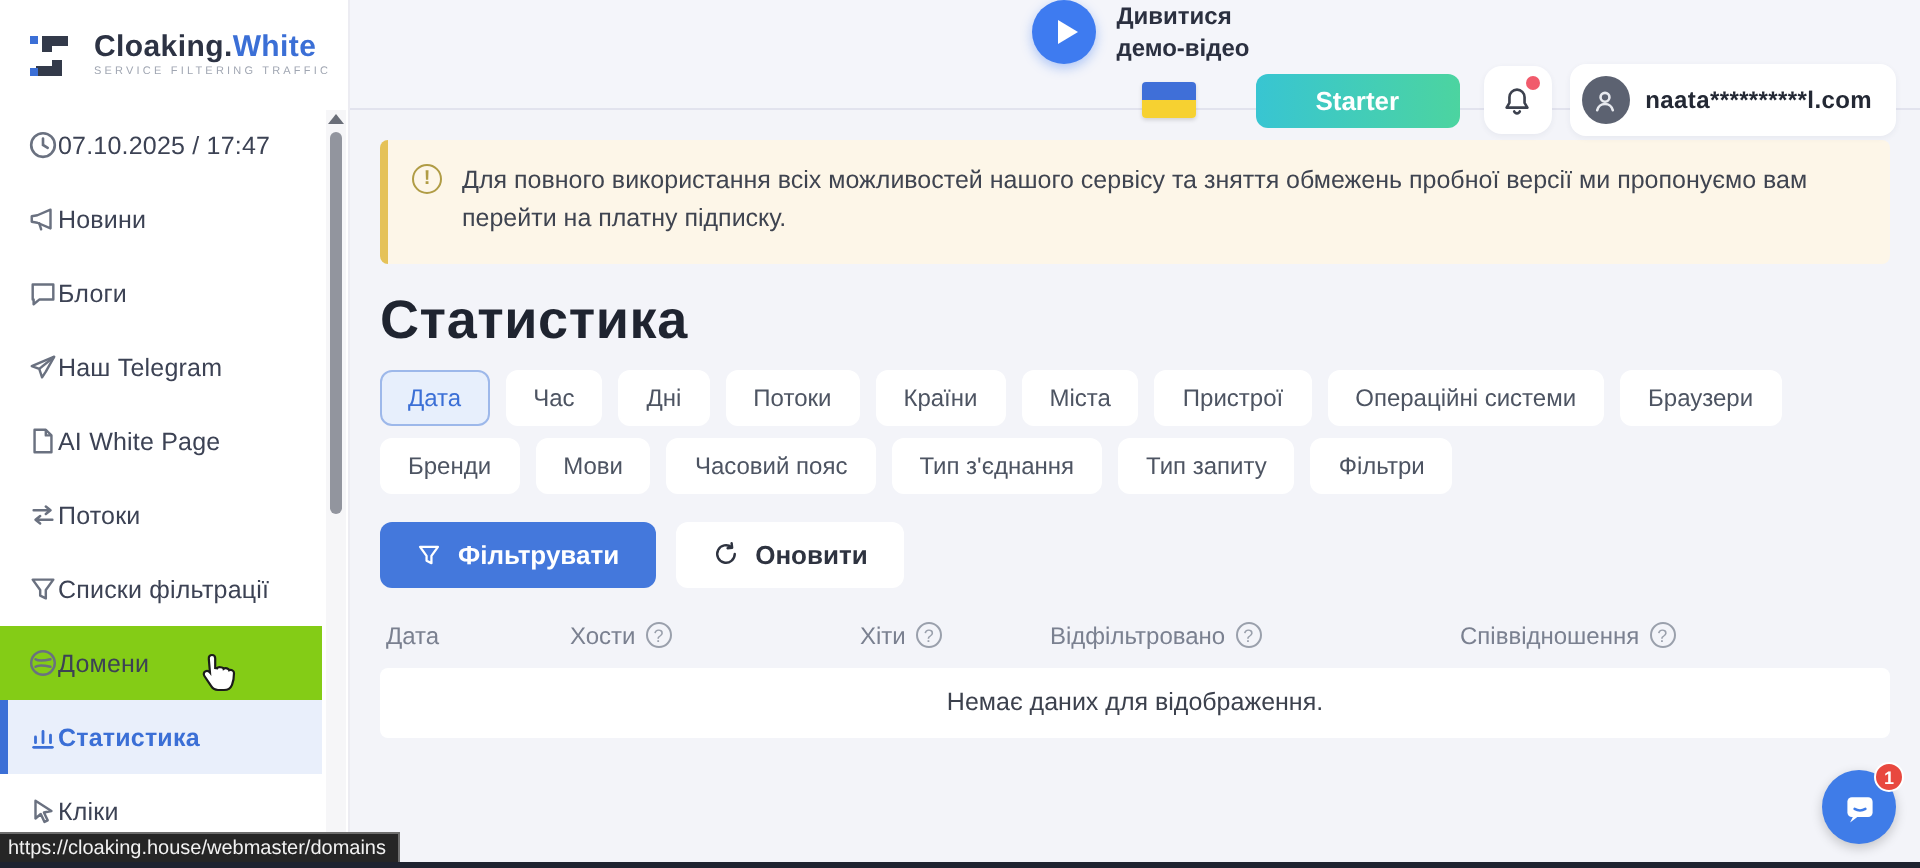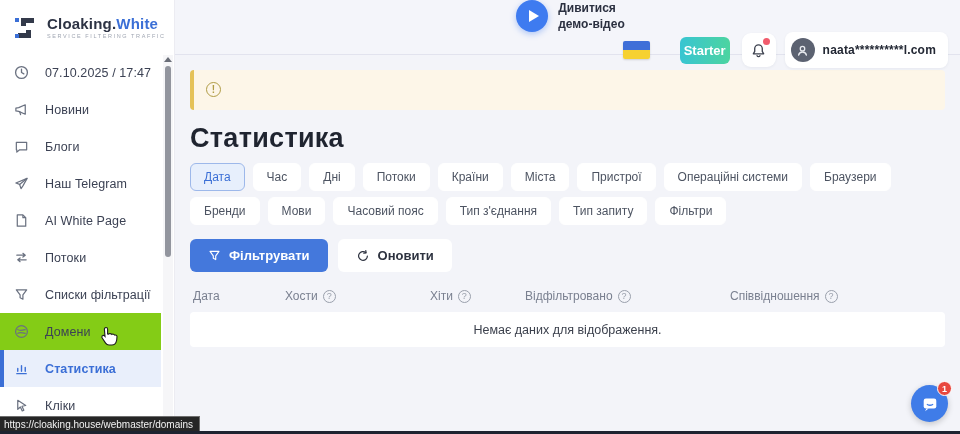--- a/index.html
+++ b/index.html
@@ -10,21 +10,21 @@
   .sidebar { position:absolute; left:0; top:0; width:175px; height:434px; background:#ffffff; border-right:1px solid #ececf2; z-index:5; }
   .logo-block { height:55px; display:flex; align-items:center; padding-left:13px; background:#fff; }
   .logo-text { line-height:1; margin-left:8px; }
   .logo-title { font-size:15px; font-weight:bold; letter-spacing:.2px; color:#2d3344; white-space:nowrap; }
   .logo-title .accent { color:#3b6fd6; }
   .logo-sub { font-size:5.5px; letter-spacing:1.6px; color:#a0a6b2; margin-top:3px; white-space:nowrap; }
 
   .nav { position:absolute; top:54px; left:0; right:13px; }
   .nav-item { display:flex; align-items:center; height:37px; padding-left:9px; margin-left:0; cursor:pointer; border-left:4px solid transparent; }
   .nav-item .nico { width:16px; height:16px; flex:0 0 16px; display:flex; align-items:center; justify-content:center; color:#6a7180; }
-  .nav-item .nlabel { margin-left:16px; font-size:12.5px; font-weight:500; color:#3c4254; letter-spacing:.1px; white-space:nowrap; }
+  .nav-item .nlabel { margin-left:0; font-size:12.5px; font-weight:500; color:#3c4254; letter-spacing:.1px; white-space:nowrap; }
   .nav-item.hovered { background:#84cc16; }
   .nav-item.active { background:#e9effb; border-left-color:#3b6fd6; }
   .nav-item.active .nlabel { color:#3b6fd6; font-weight:700; }
   .nav-item.active .nico { color:#3b6fd6; }
 
   
   .sb-scroll { position:absolute; top:55px; right:1px; width:10px; bottom:0; background:#f6f6f8; }
   .sb-thumb { position:absolute; top:11px; left:2px; width:6px; height:191px; background:#92959e; border-radius:3px; }
   .sb-arrow { position:absolute; left:1px; width:0; height:0; border-left:4px solid transparent; border-right:4px solid transparent; }
   .sb-arrow.up { top:2px; border-bottom:5px solid #6a6e78; }
@@ -32,21 +32,21 @@
 
   
   .header { position:absolute; left:175px; right:0; top:0; height:55px; background:#f4f5fa; border-bottom:1px solid #e2e3ee; display:flex; align-items:center; padding:0 12px 0 18px; z-index:4;flex-direction:column; }
   .demo-video { display:flex; align-items:center; cursor:pointer; }
   .play-btn { width:32px; height:32px; border-radius:50%; background:#3e7bf0; display:flex; align-items:center; justify-content:center; box-shadow:0 2px 6px rgba(62,123,240,.4); }
   .play-tri { width:0; height:0; border-top:6px solid transparent; border-bottom:6px solid transparent; border-left:10px solid #fff; margin-left:3px; }
   .demo-label { margin-left:10px; font-size:12px; font-weight:700; color:#2b3040; line-height:1.35; }
   .hdr-right { margin-left:auto; display:flex; align-items:center; }
   .flag { width:27px; height:18px; border-radius:2px; overflow:hidden; box-shadow:0 1px 2px rgba(0,0,0,.15); }
   .flag .b { height:9px; background:#3f6fd8; } .flag .y { height:9px; background:#f6d131; }
-  .plan-badge { margin-left:30px; padding:6px 4px; border-radius:6px; font-size:13px; font-weight:700; color:#fff;
+  .plan-badge { margin-left:30px; padding:6px 30px; border-radius:6px; font-size:13px; font-weight:700; color:#fff;
     background:linear-gradient(90deg,#38c5d2,#4cd4a0); cursor:pointer; }
   .bell-wrap { margin-left:12px; width:34px; height:34px; background:#fff; border-radius:9px; display:flex; align-items:center; justify-content:center; position:relative; cursor:pointer; box-shadow:0 1px 3px rgba(40,50,80,.06); }
   .bell-dot { position:absolute; top:5px; right:6px; width:7px; height:7px; border-radius:50%; background:#f15b6c; }
   .user-chip { margin-left:9px; height:36px; background:#fff; border-radius:8px; display:flex; align-items:center; padding:0 12px 0 6px; cursor:pointer; box-shadow:0 1px 3px rgba(40,50,80,.06); }
   .avatar { width:24px; height:24px; border-radius:50%; background:#5c6271; display:flex; align-items:center; justify-content:center; }
   .user-email { margin-left:8px; font-size:12px; font-weight:700; color:#232834; letter-spacing:.2px; }
 
   
   .main { position:absolute; left:175px; right:0; top:56px; bottom:0; padding:14px 15px 0 15px; }
   .banner { background:#fdf6e8; border-left:4px solid #e5c258; border-radius:4px; padding:11px 14px 13px 12px; display:flex; }
@@ -233,20 +233,21 @@
       </span>
       <span class="user-email">naata**********l.com</span>
     </div>
   </div>
 </header>
 
 <main class="main">
   <div class="banner">
     <div class="banner-icon">!</div>
     <div class="banner-body">
+      <div class="banner-text">Для повного використання всіх можливостей нашого сервісу та зняття обмежень пробної версії ми пропонуємо вам перейти на платну підписку.</div>
     </div>
   </div>
 
   <h1 class="page-title">Статистика</h1>
 
   <div class="tabs">
     <div class="tab active">Дата</div>
     <div class="tab">Час</div>
     <div class="tab">Дні</div>
     <div class="tab">Потоки</div>

